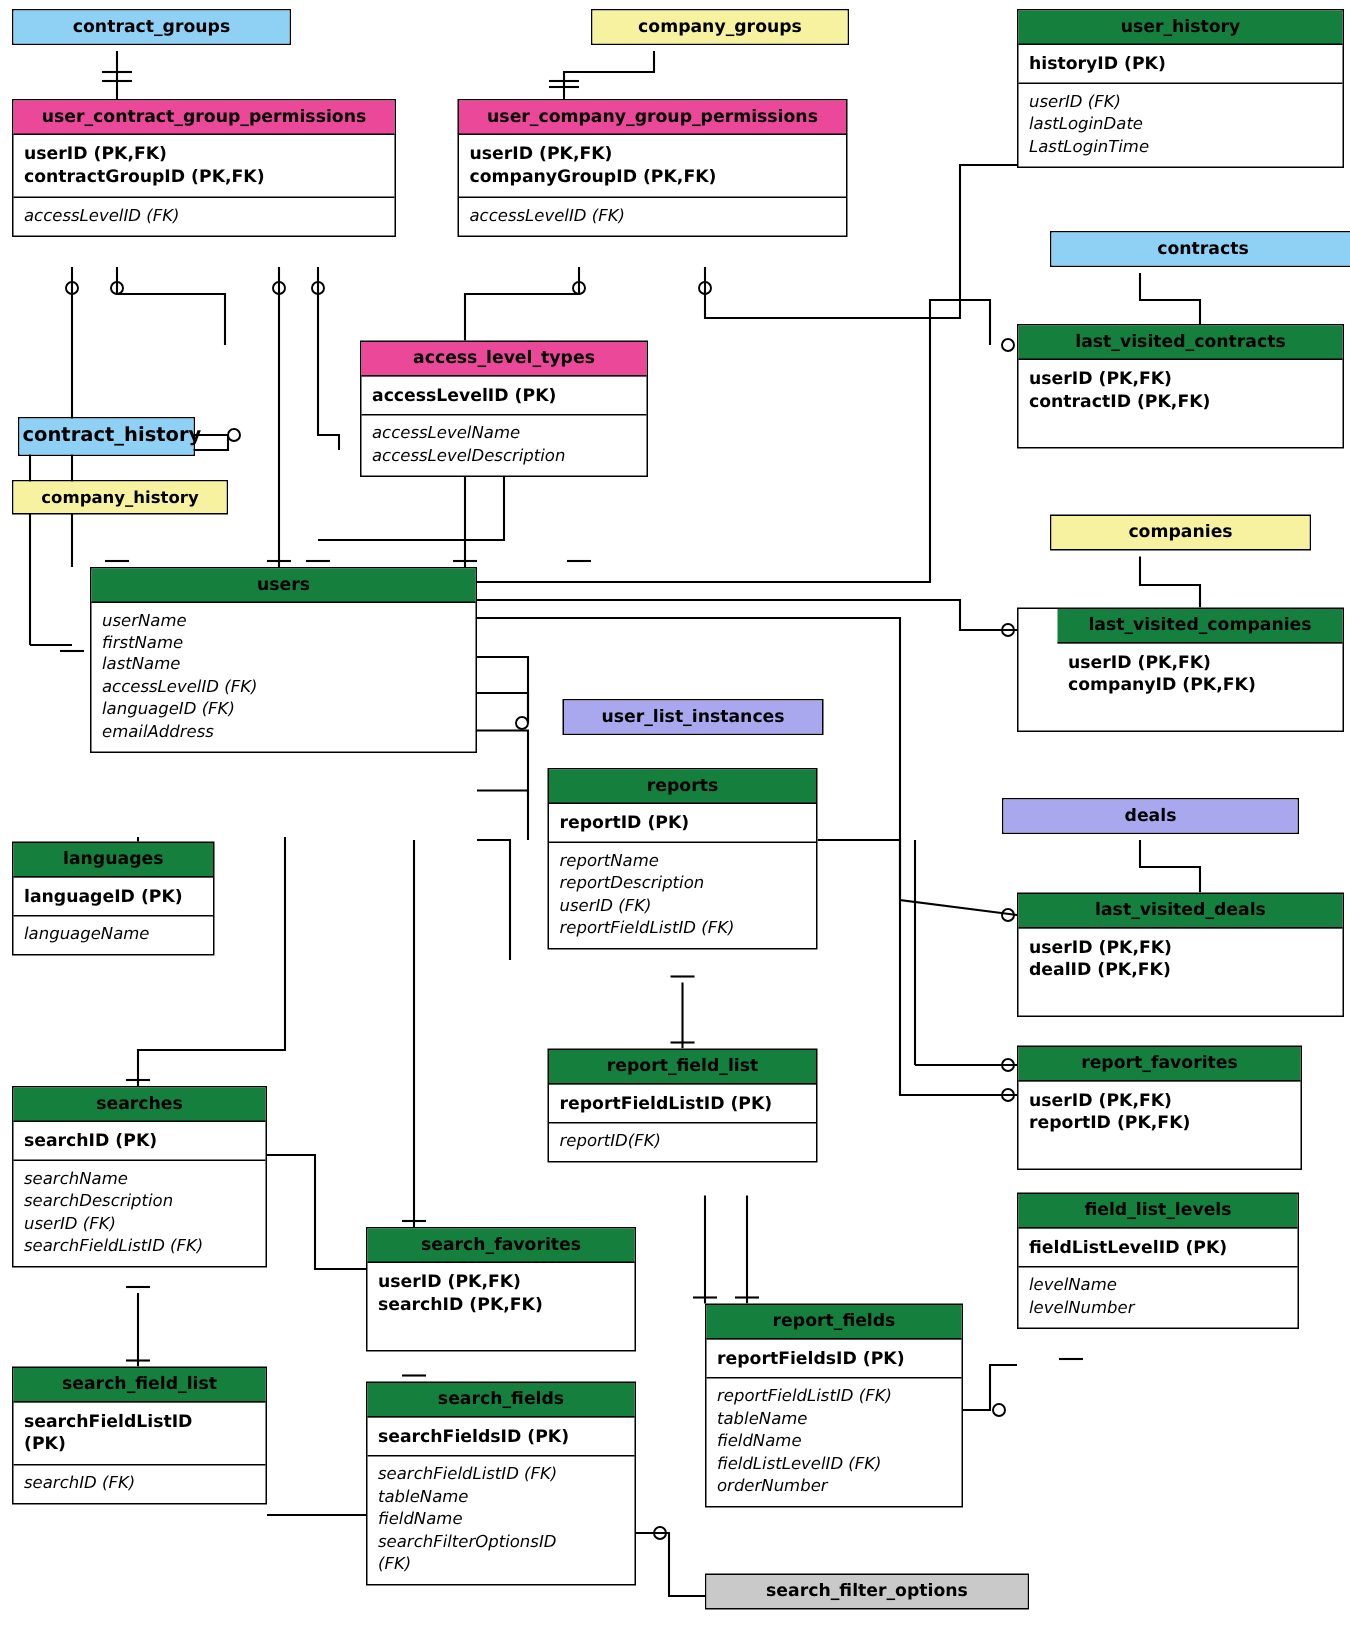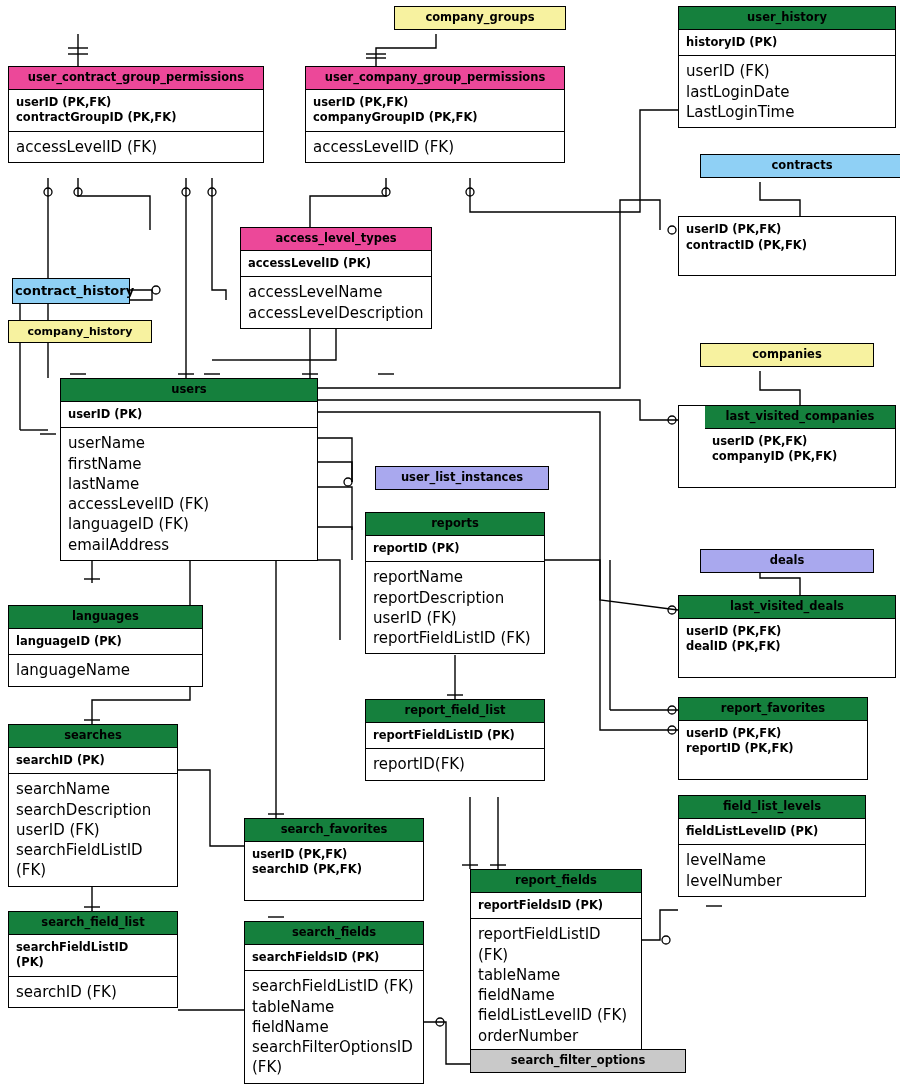--- a/index.html
+++ b/index.html
@@ -10,21 +10,21 @@
   .entity .hdr{
     text-align:center;font-weight:bold;font-size:11.5px;padding:4px 2px;
     border-bottom:1px solid #000;box-sizing:border-box;line-height:1.2;
   }
   .entity .pk{
     font-weight:bold;font-size:11.5px;padding:5px 7px;border-bottom:1px solid #000;
     box-sizing:border-box;line-height:1.35;
   }
   .entity .pk.nob{border-bottom:none;}
   .entity .attrs{
-    font-size:15px;padding:5px 7px;box-sizing:border-box;line-height:1.35;
+    font-size:11px;padding:5px 7px;box-sizing:border-box;line-height:1.35;font-style:italic;
   }
   .entity.simple .hdr{border-bottom:none;}
   .c-green{background:#15803d;}
   .c-blue{background:#8fd0f5;}
   .c-yellow{background:#f7f2a0;}
   .c-red{background:#ec4899;}
   .c-purple{background:#a9a8ee;}
   .c-grey{background:#c9c9c9;}
 </style>
 </head>
@@ -132,20 +132,23 @@
       <circle cx="672" cy="420" r="4"></circle>
       <circle cx="672" cy="610" r="4"></circle>
       <circle cx="672" cy="710" r="4"></circle>
       <circle cx="672" cy="730" r="4"></circle>
       <circle cx="666" cy="940" r="4"></circle>
       <circle cx="440" cy="1022" r="4"></circle>
       <circle cx="348" cy="482" r="4"></circle>
     </g>
   </svg>
 
+  <div class="entity simple" style="left:8px;top:6px;width:186px;">
+    <div class="hdr c-blue">contract_groups</div>
+  </div>
 
   <div class="entity simple" style="left:394px;top:6px;width:172px;">
     <div class="hdr c-yellow">company_groups</div>
   </div>
 
   <div class="entity" style="left:678px;top:6px;width:218px;">
     <div class="hdr c-green">user_history</div>
     <div class="pk">historyID (PK)</div>
     <div class="attrs">
       <div>userID (FK)</div>
@@ -170,20 +173,21 @@
     <div class="attrs">
       <div>accessLevelID (FK)</div>
     </div>
   </div>
 
   <div class="entity simple" style="left:700px;top:154px;width:204px;">
     <div class="hdr c-blue">contracts</div>
   </div>
 
   <div class="entity" style="left:678px;top:216px;width:218px;">
+    <div class="hdr c-green">last_visited_contracts</div>
     <div class="pk nob" style="white-space:pre-line;padding-bottom:22px;">userID (PK,FK)
 contractID (PK,FK)</div>
   </div>
 
   <div class="entity" style="left:240px;top:227px;width:192px;">
     <div class="hdr c-red">access_level_types</div>
     <div class="pk">accessLevelID (PK)</div>
     <div class="attrs">
       <div>accessLevelName</div>
       <div>accessLevelDescription</div>
@@ -197,21 +201,20 @@
   <div class="entity simple" style="left:8px;top:320px;width:144px;">
     <div class="hdr c-yellow" style="font-size:11px;">company_history</div>
   </div>
 
   <div class="entity simple" style="left:700px;top:343px;width:174px;">
     <div class="hdr c-yellow">companies</div>
   </div>
 
   <div class="entity" style="left:60px;top:378px;width:258px;">
     <div class="hdr c-green">users</div>
-    <div class="pk">userID (PK)</div>
     <div class="attrs">
       <div>userName</div>
       <div>firstName</div>
       <div>lastName</div>
       <div>accessLevelID (FK)</div>
       <div>languageID (FK)</div>
       <div>emailAddress</div>
     </div>
   </div>
 
@@ -229,25 +232,25 @@
     <div class="hdr c-green">reports</div>
     <div class="pk">reportID (PK)</div>
     <div class="attrs">
       <div>reportName</div>
       <div>reportDescription</div>
       <div>userID (FK)</div>
       <div>reportFieldListID (FK)</div>
     </div>
   </div>
 
-  <div class="entity simple" style="left:700px;top:532px;width:174px;margin-top:17px;">
+  <div class="entity simple" style="left:668px;top:532px;width:198px;">
     <div class="hdr c-purple">deals</div>
   </div>
 
-  <div class="entity" style="left:8px;top:605px;width:195px;">
+  <div class="entity" style="left:8px;top:561px;width:135px;">
     <div class="hdr c-green">languages</div>
     <div class="pk">languageID (PK)</div>
     <div class="attrs">
       <div>languageName</div>
     </div>
   </div>
 
   <div class="entity" style="left:678px;top:595px;width:218px;">
     <div class="hdr c-green">last_visited_deals</div>
     <div class="pk nob" style="white-space:pre-line;padding-bottom:22px;">userID (PK,FK)

